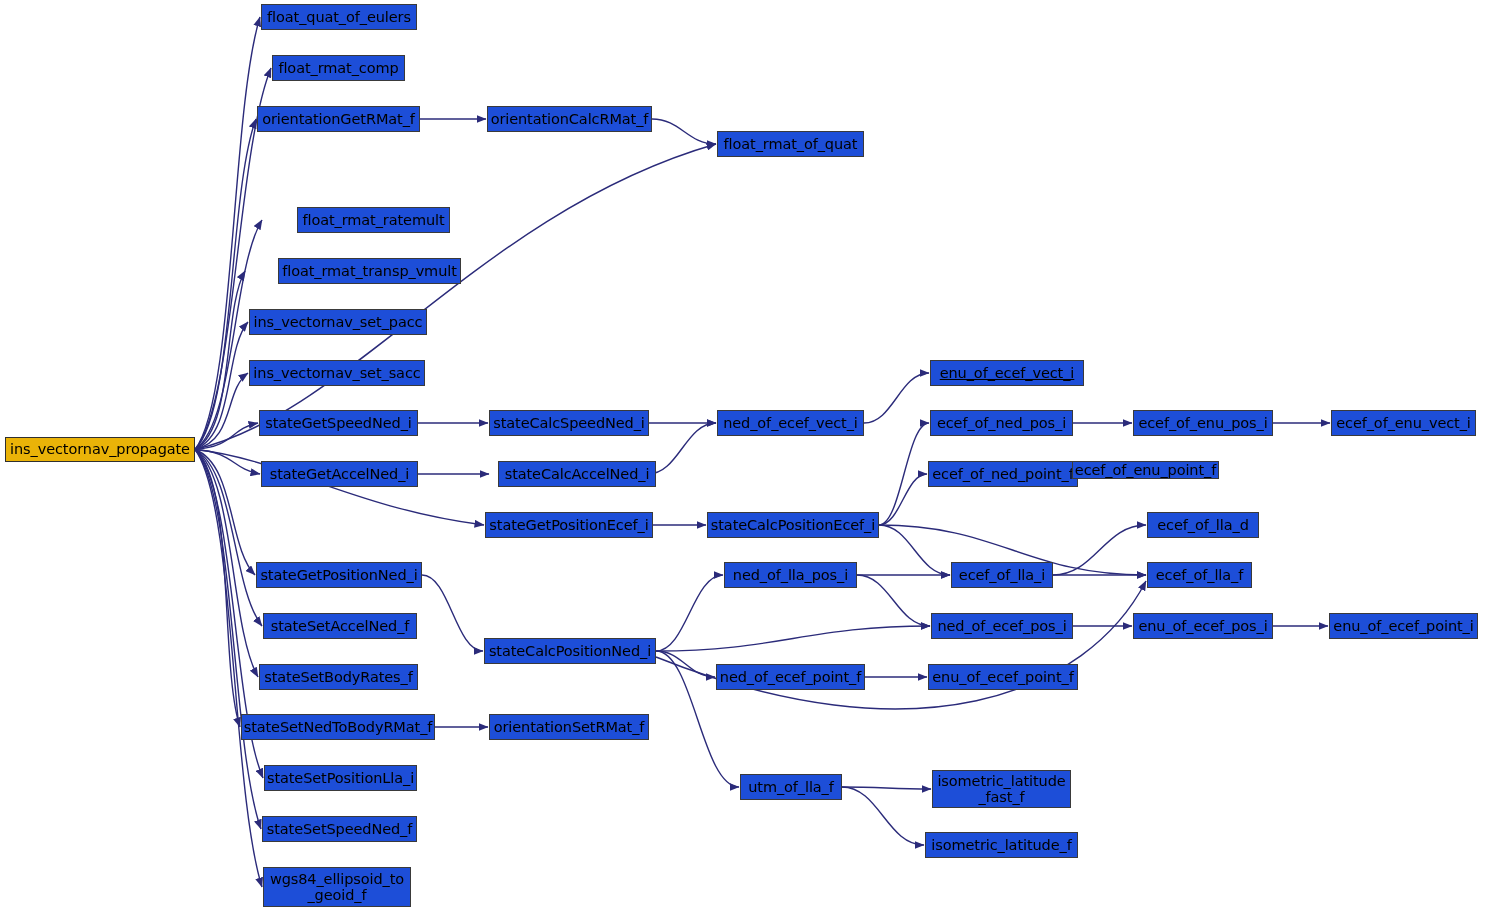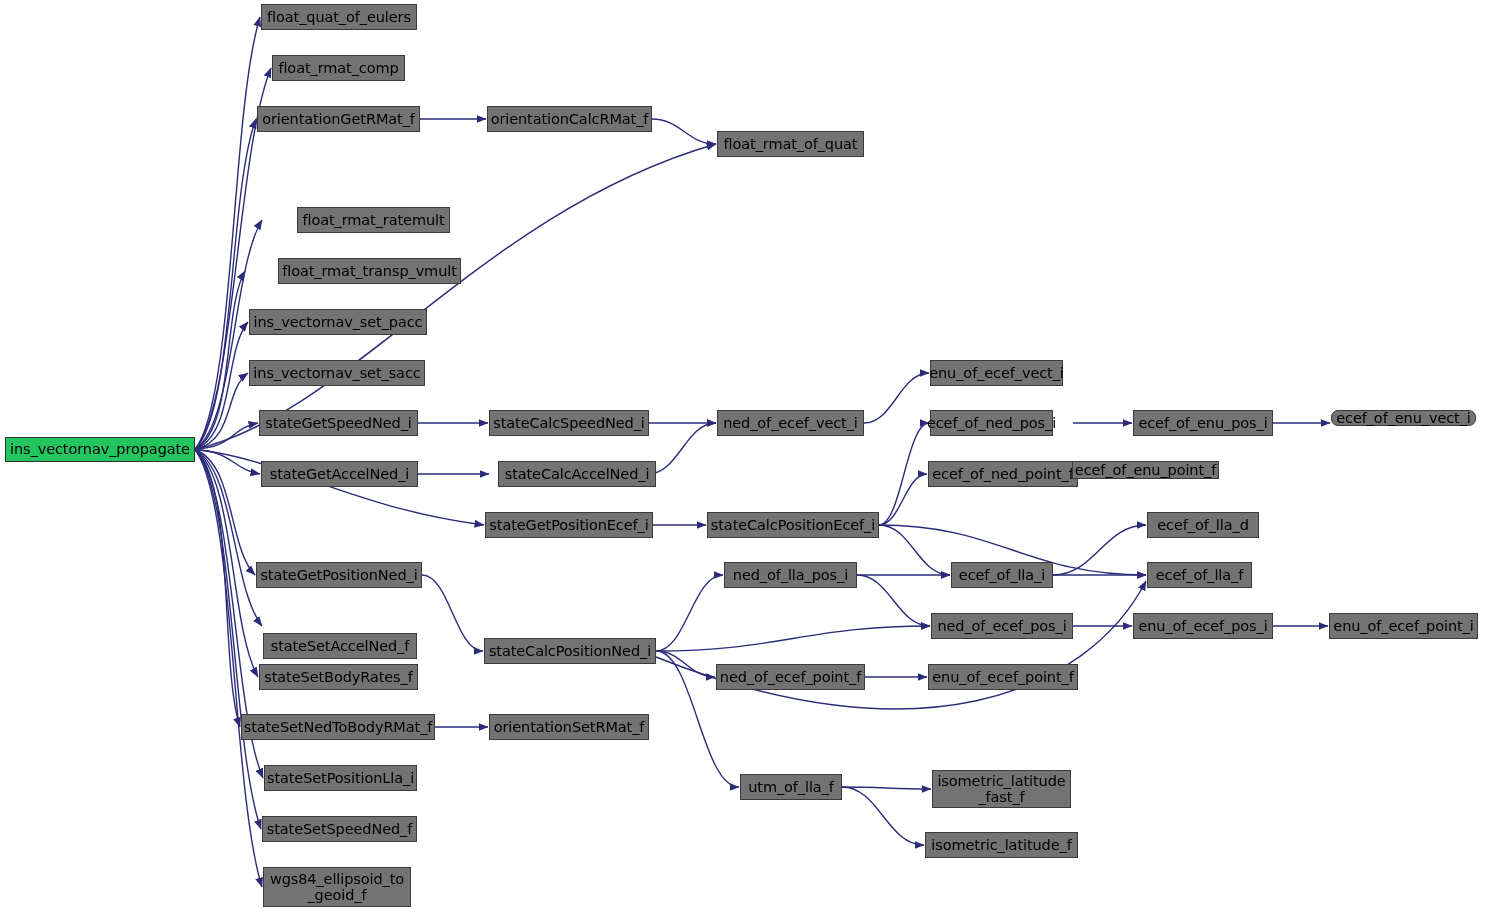--- a/index.html
+++ b/index.html
@@ -20,34 +20,34 @@
     left: 0;
     top: 0;
     width: 1485px;
     height: 914px;
     pointer-events: none;
   }
   .node {
     position: absolute;
     box-sizing: border-box;
     border: 1px solid #3a3a3a;
-    background: #737373;
+    background: #1d4ed8;
     color: #000000;
     font-size: 14.5px;
     line-height: 1.12;
     display: flex;
     align-items: center;
     justify-content: center;
     text-align: center;
     white-space: pre;
     letter-spacing: -0.1px;
     z-index: 5;
   }
   .node.root {
-    background: #22c55e;
+    background: #eab308;
     border-color: #2f2f2f;
   }
   .node-label {
     display: block;
     padding: 0 2px;
   }
 </style>
 </head>
 <body>
 
@@ -114,36 +114,36 @@
     <div class="node" style="left: 257px; top: 106px; width: 163px; height: 26px;"><span class="node-label">orientationGetRMat_f</span></div>
     <div class="node" style="left: 487px; top: 106px; width: 165px; height: 26px;"><span class="node-label">orientationCalcRMat_f</span></div>
     <div class="node" style="left: 717px; top: 131px; width: 147px; height: 26px;"><span class="node-label">float_rmat_of_quat</span></div>
     <div class="node" style="left: 263px; top: 207px; width: 153px; height: 26px; margin-left: 34px;"><span class="node-label">float_rmat_ratemult</span></div>
     <div class="node" style="left: 246px; top: 258px; width: 183px; height: 26px; margin-left: 32px;"><span class="node-label">float_rmat_transp_vmult</span></div>
     <div class="node" style="left: 249px; top: 309px; width: 178px; height: 26px;"><span class="node-label">ins_vectornav_set_pacc</span></div>
     <div class="node" style="left: 249px; top: 360px; width: 176px; height: 26px;"><span class="node-label">ins_vectornav_set_sacc</span></div>
     <div class="node" style="left: 259px; top: 410px; width: 159px; height: 26px;"><span class="node-label">stateGetSpeedNed_i</span></div>
     <div class="node" style="left: 489px; top: 410px; width: 160px; height: 26px;"><span class="node-label">stateCalcSpeedNed_i</span></div>
     <div class="node" style="left: 717px; top: 410px; width: 147px; height: 26px;"><span class="node-label">ned_of_ecef_vect_i</span></div>
-    <div class="node" style="left: 930px; top: 360px; width: 133px; height: 26px;"><span class="node-label">enu_of_ecef_vect_i</span></div>
-    <div class="node" style="left: 930px; top: 410px; width: 123px; height: 26px;"><span class="node-label">ecef_of_ned_pos_i</span></div>
+    <div class="node" style="left: 930px; top: 360px; width: 154px; height: 26px; text-decoration: underline;"><span class="node-label">enu_of_ecef_vect_i</span></div>
+    <div class="node" style="left: 930px; top: 410px; width: 143px; height: 26px;"><span class="node-label">ecef_of_ned_pos_i</span></div>
     <div class="node" style="left: 1133px; top: 410px; width: 140px; height: 26px;"><span class="node-label">ecef_of_enu_pos_i</span></div>
-    <div class="node" style="left: 1331px; top: 410px; width: 145px; height: 16px; border-radius: 7px;"><span class="node-label">ecef_of_enu_vect_i</span></div>
+    <div class="node" style="left: 1331px; top: 410px; width: 145px; height: 26px;"><span class="node-label">ecef_of_enu_vect_i</span></div>
     <div class="node" style="left: 261px; top: 461px; width: 157px; height: 26px;"><span class="node-label">stateGetAccelNed_i</span></div>
     <div class="node" style="left: 490px; top: 461px; width: 158px; height: 26px; margin-left: 8px;"><span class="node-label">stateCalcAccelNed_i</span></div>
     <div class="node" style="left: 928px; top: 461px; width: 150px; height: 26px;"><span class="node-label">ecef_of_ned_point_f</span></div>
     <div class="node" style="left: 1072px; top: 461px; width: 147px; height: 18px;"><span class="node-label">ecef_of_enu_point_f</span></div>
     <div class="node" style="left: 485px; top: 512px; width: 168px; height: 26px;"><span class="node-label">stateGetPositionEcef_i</span></div>
     <div class="node" style="left: 707px; top: 512px; width: 172px; height: 26px;"><span class="node-label">stateCalcPositionEcef_i</span></div>
     <div class="node" style="left: 1147px; top: 512px; width: 112px; height: 26px;"><span class="node-label">ecef_of_lla_d</span></div>
     <div class="node" style="left: 256px; top: 562px; width: 166px; height: 26px;"><span class="node-label">stateGetPositionNed_i</span></div>
     <div class="node" style="left: 724px; top: 562px; width: 133px; height: 26px;"><span class="node-label">ned_of_lla_pos_i</span></div>
     <div class="node" style="left: 951px; top: 562px; width: 102px; height: 26px;"><span class="node-label">ecef_of_lla_i</span></div>
     <div class="node" style="left: 1147px; top: 562px; width: 105px; height: 26px;"><span class="node-label">ecef_of_lla_f</span></div>
-    <div class="node" style="left: 263px; top: 613px; width: 154px; height: 26px; margin-top: 20px;"><span class="node-label">stateSetAccelNed_f</span></div>
+    <div class="node" style="left: 263px; top: 613px; width: 154px; height: 26px;"><span class="node-label">stateSetAccelNed_f</span></div>
     <div class="node" style="left: 484px; top: 638px; width: 172px; height: 26px;"><span class="node-label">stateCalcPositionNed_i</span></div>
     <div class="node" style="left: 931px; top: 613px; width: 142px; height: 26px;"><span class="node-label">ned_of_ecef_pos_i</span></div>
     <div class="node" style="left: 1133px; top: 613px; width: 140px; height: 26px;"><span class="node-label">enu_of_ecef_pos_i</span></div>
     <div class="node" style="left: 1329px; top: 613px; width: 149px; height: 26px;"><span class="node-label">enu_of_ecef_point_i</span></div>
     <div class="node" style="left: 259px; top: 664px; width: 159px; height: 26px;"><span class="node-label">stateSetBodyRates_f</span></div>
     <div class="node" style="left: 716px; top: 664px; width: 149px; height: 26px;"><span class="node-label">ned_of_ecef_point_f</span></div>
     <div class="node" style="left: 928px; top: 664px; width: 150px; height: 26px;"><span class="node-label">enu_of_ecef_point_f</span></div>
     <div class="node" style="left: 241px; top: 714px; width: 194px; height: 26px;"><span class="node-label">stateSetNedToBodyRMat_f</span></div>
     <div class="node" style="left: 489px; top: 714px; width: 160px; height: 26px;"><span class="node-label">orientationSetRMat_f</span></div>
     <div class="node" style="left: 264px; top: 765px; width: 153px; height: 26px;"><span class="node-label">stateSetPositionLla_i</span></div>

